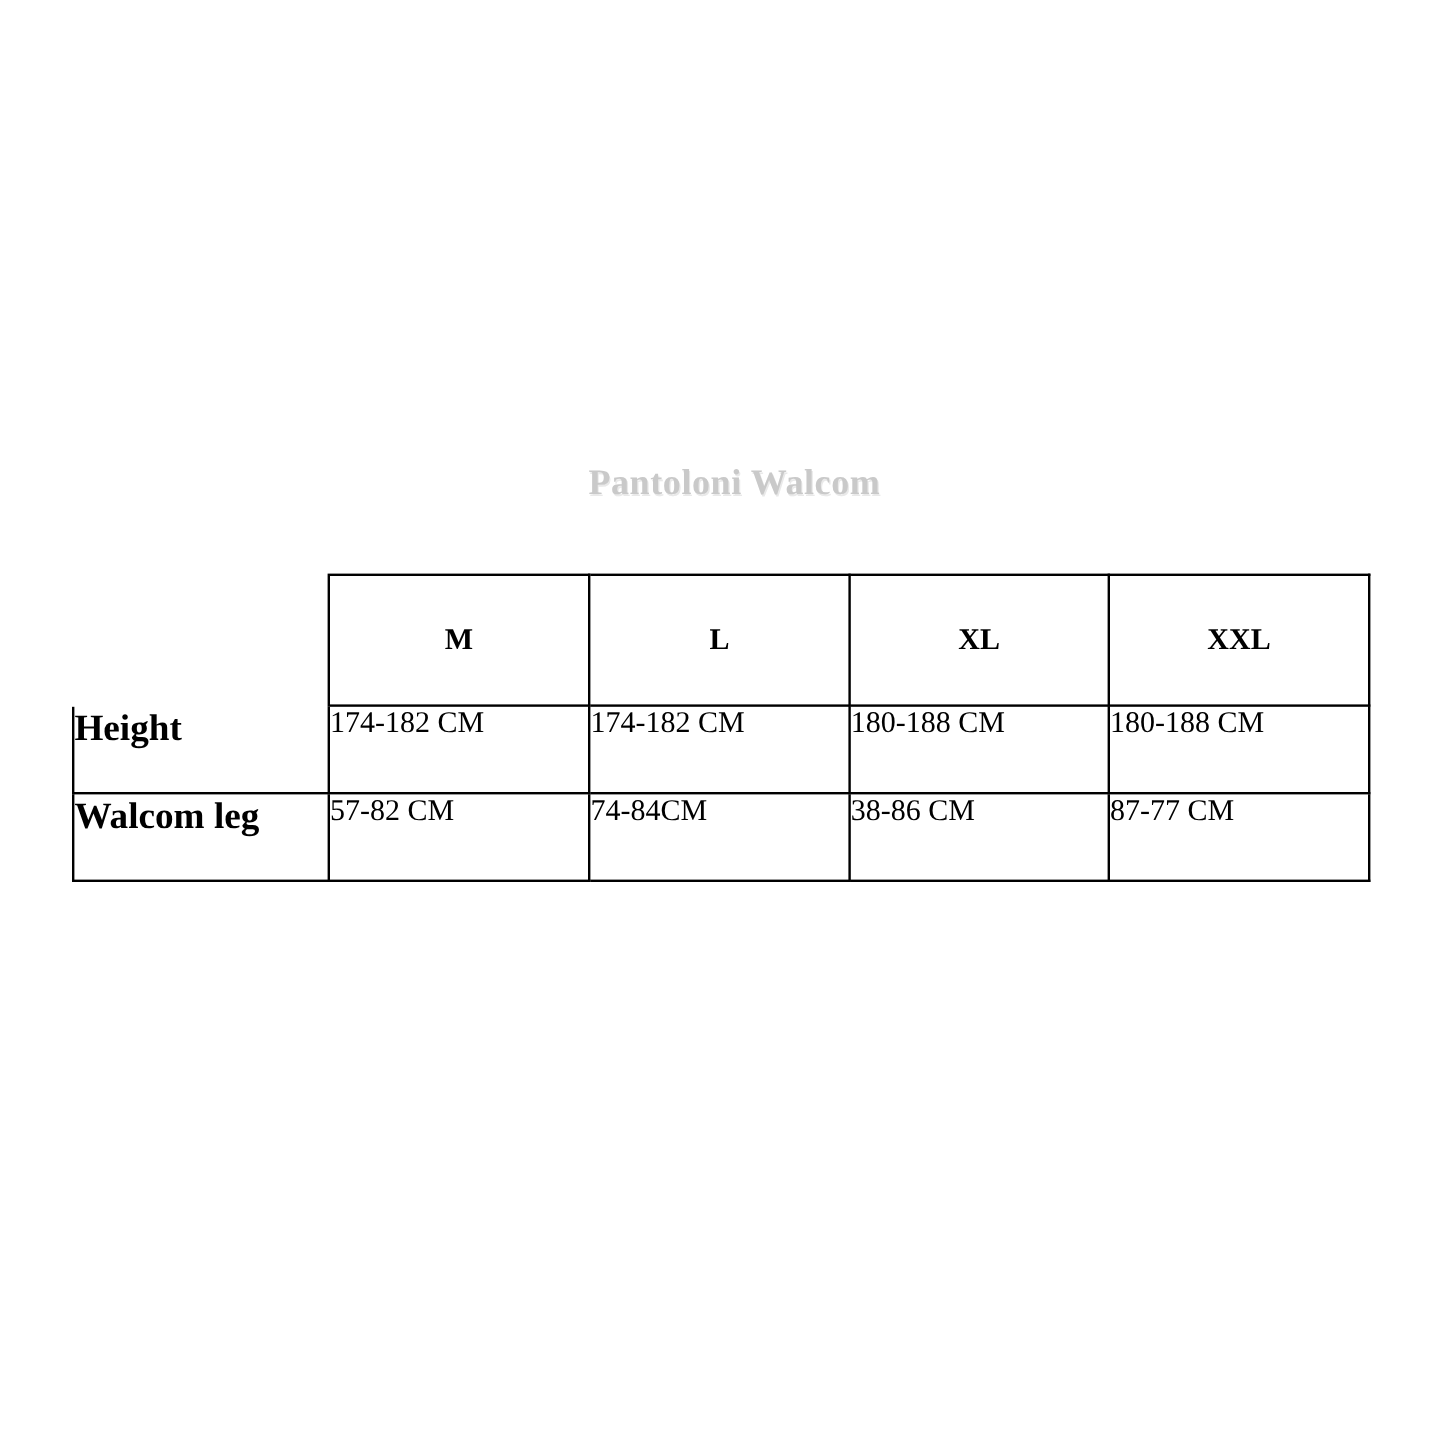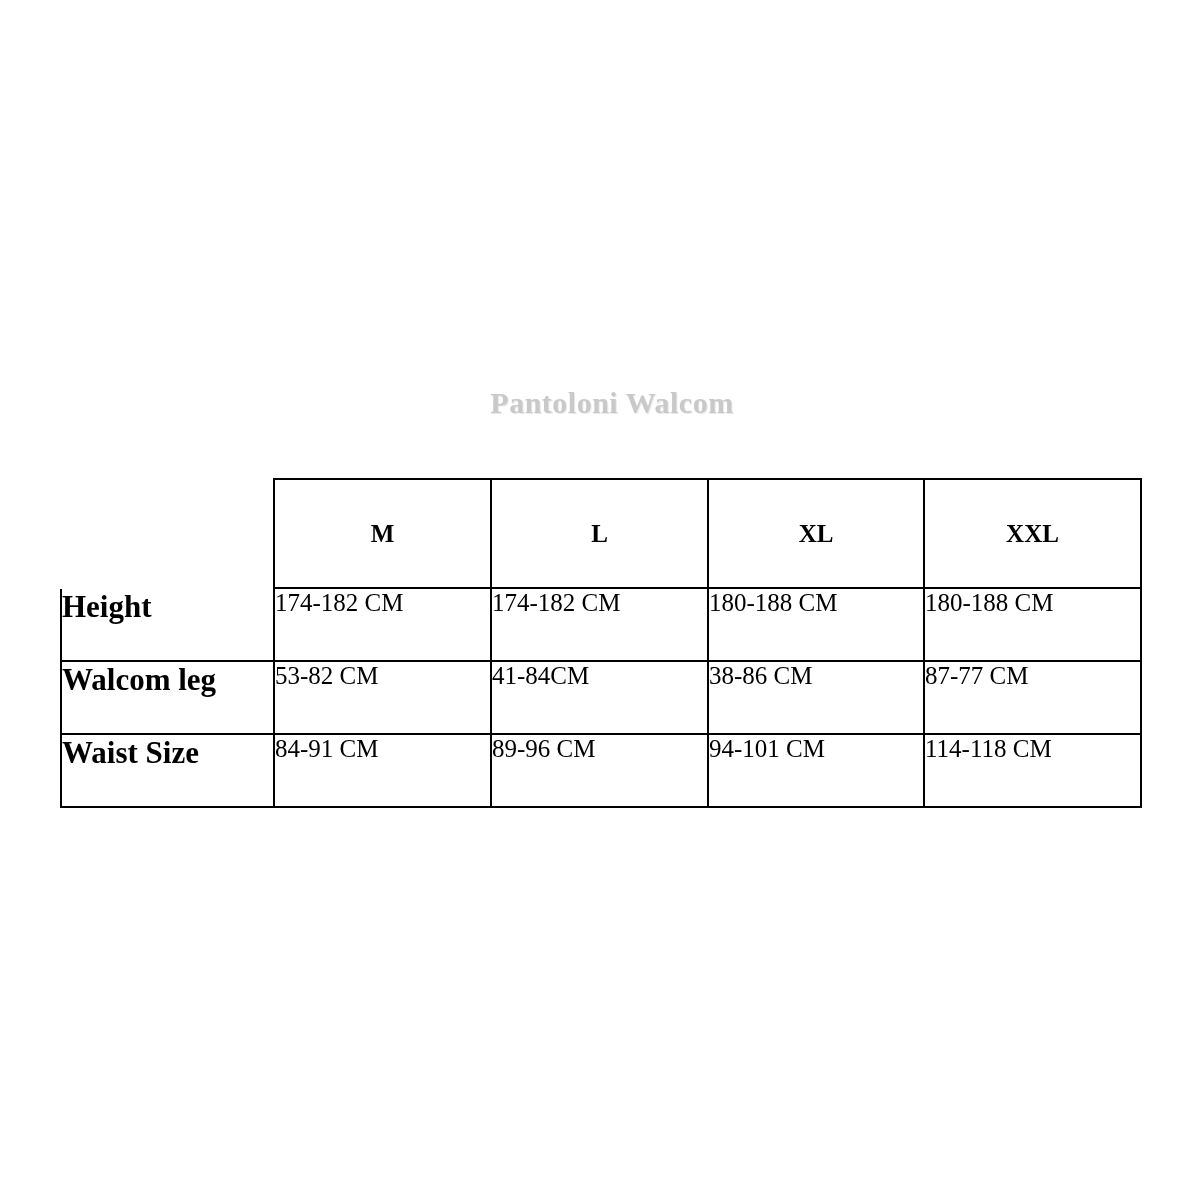--- a/index.html
+++ b/index.html
@@ -121,29 +121,22 @@
       <tr>
         <td class="row-label-cell">Height</td>
         <td class="data-cell">174-182 CM</td>
         <td class="data-cell">174-182 CM</td>
         <td class="data-cell">180-188 CM</td>
         <td class="data-cell">180-188 CM</td>
       </tr>
 
       <tr>
         <td class="row-label-cell">Walcom leg</td>
-        <td class="data-cell">53-82 CM</td>
-        <td class="data-cell">41-84CM</td>
+        <td class="data-cell">57-82 CM</td>
+        <td class="data-cell">74-84CM</td>
         <td class="data-cell">38-86 CM</td>
         <td class="data-cell">87-77 CM</td>
       </tr>
 
-      <tr>
-        <td class="row-label-cell">Waist Size</td>
-        <td class="data-cell">84-91 CM</td>
-        <td class="data-cell">89-96 CM</td>
-        <td class="data-cell">94-101 CM</td>
-        <td class="data-cell">114-118 CM</td>
-      </tr>
     </tbody>
   </table>
 
 </div>
 
 </body></html>

